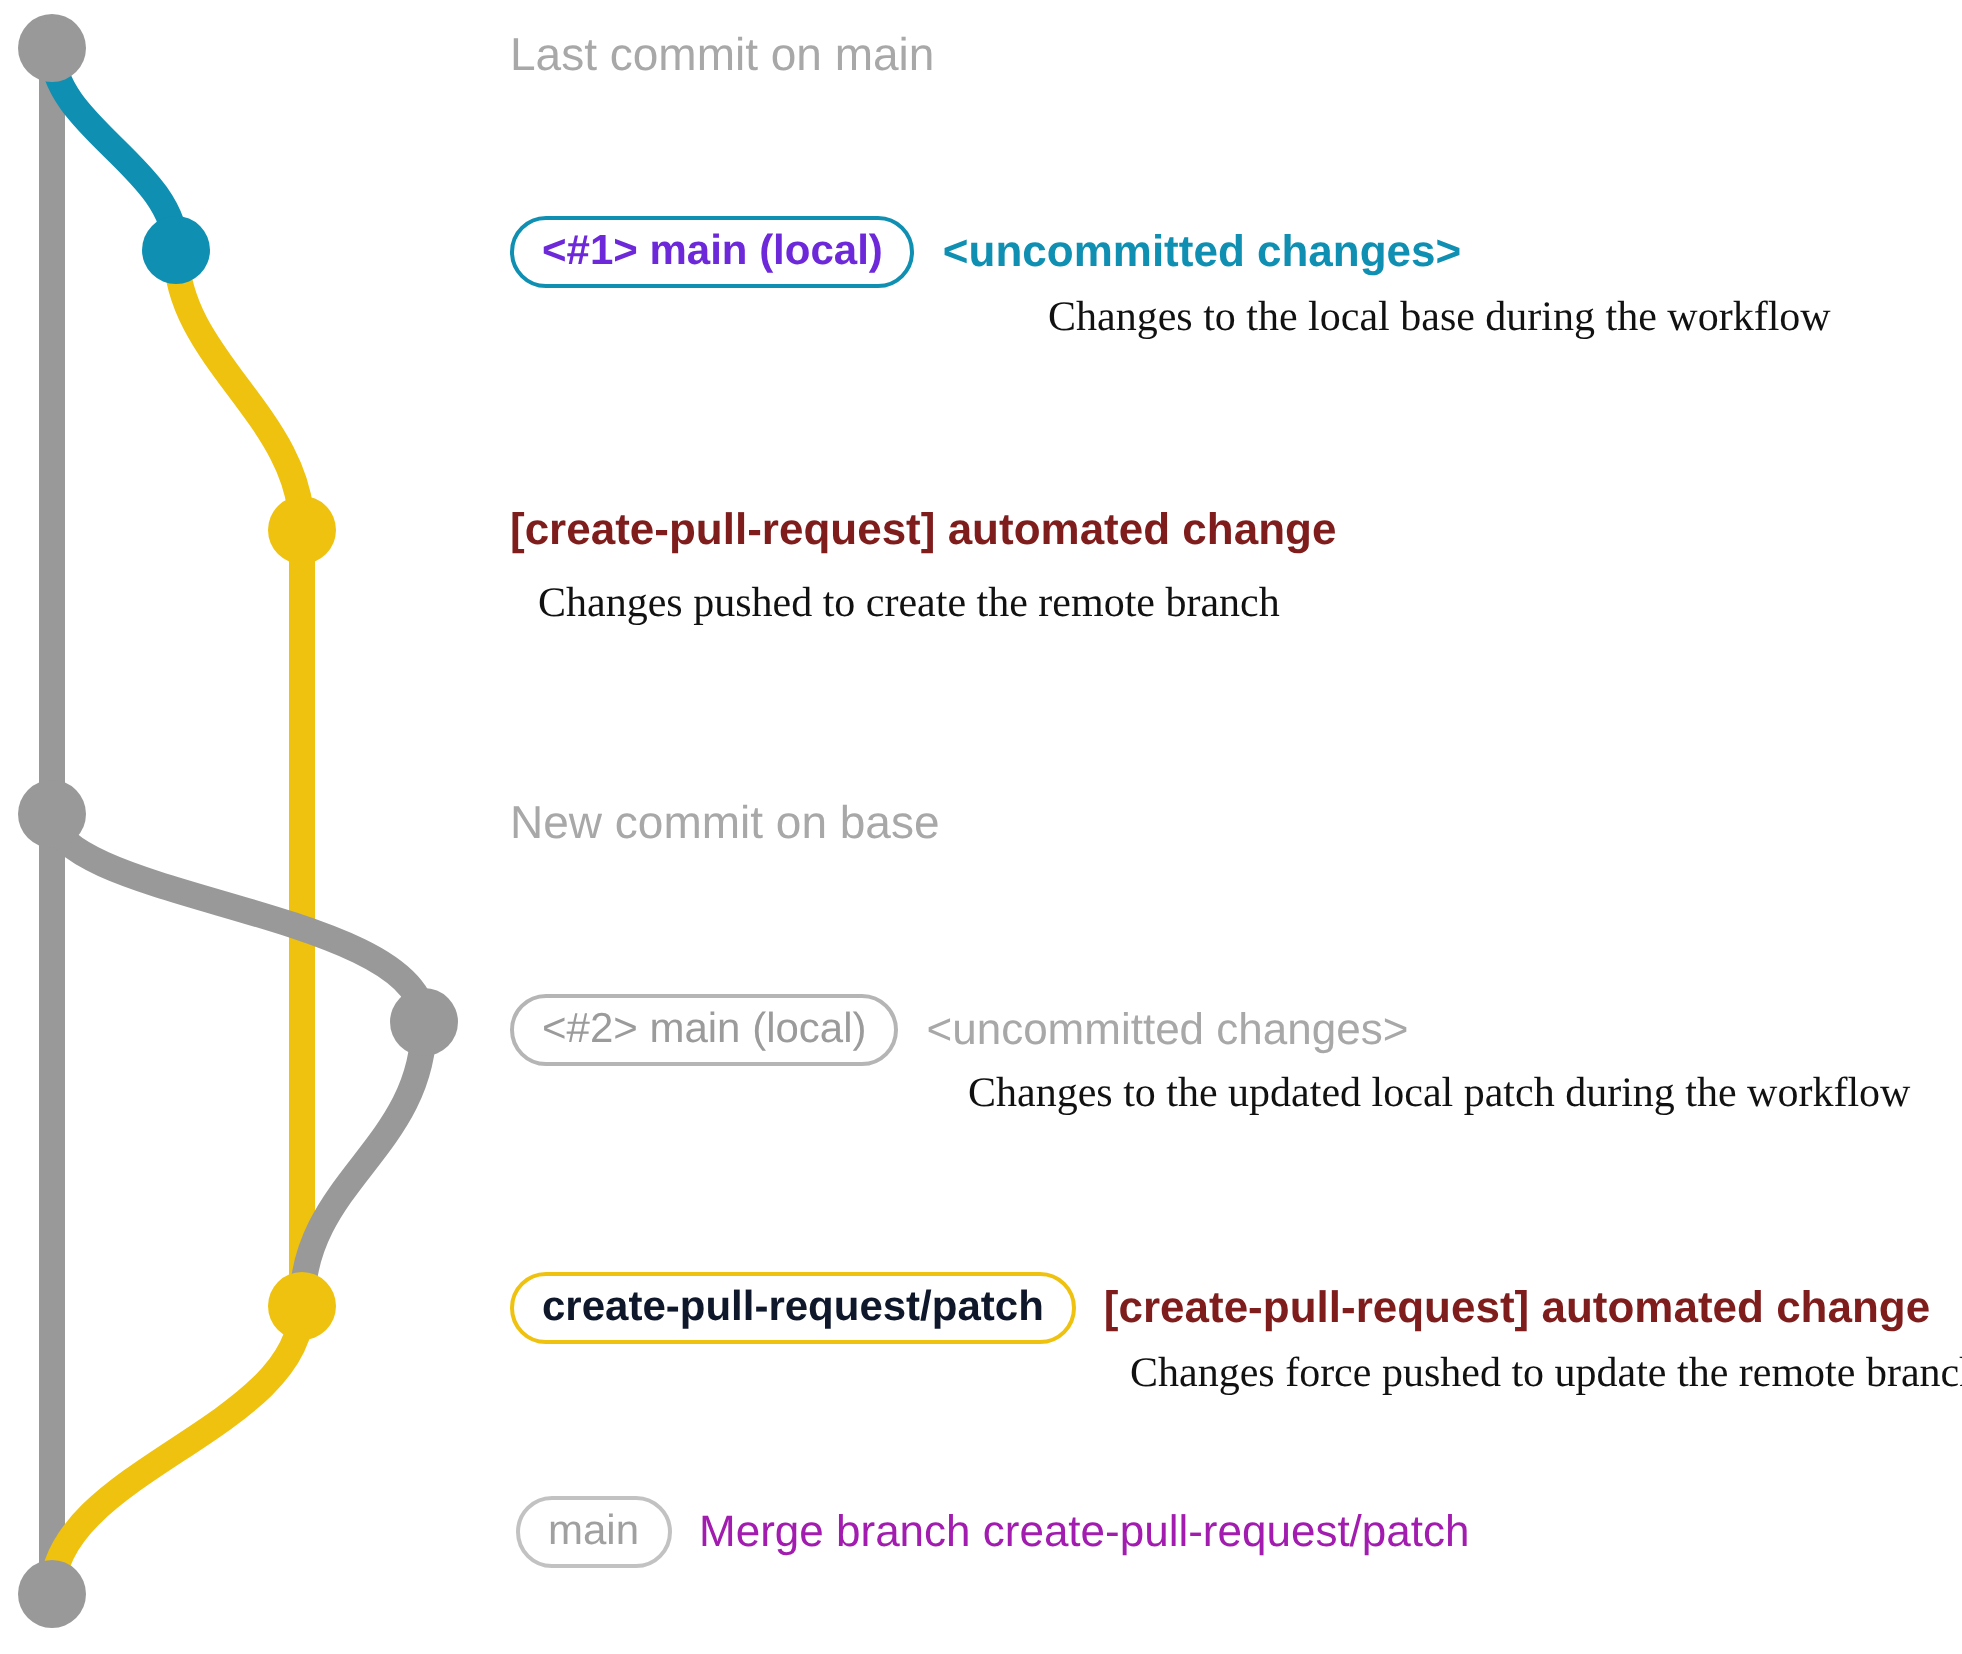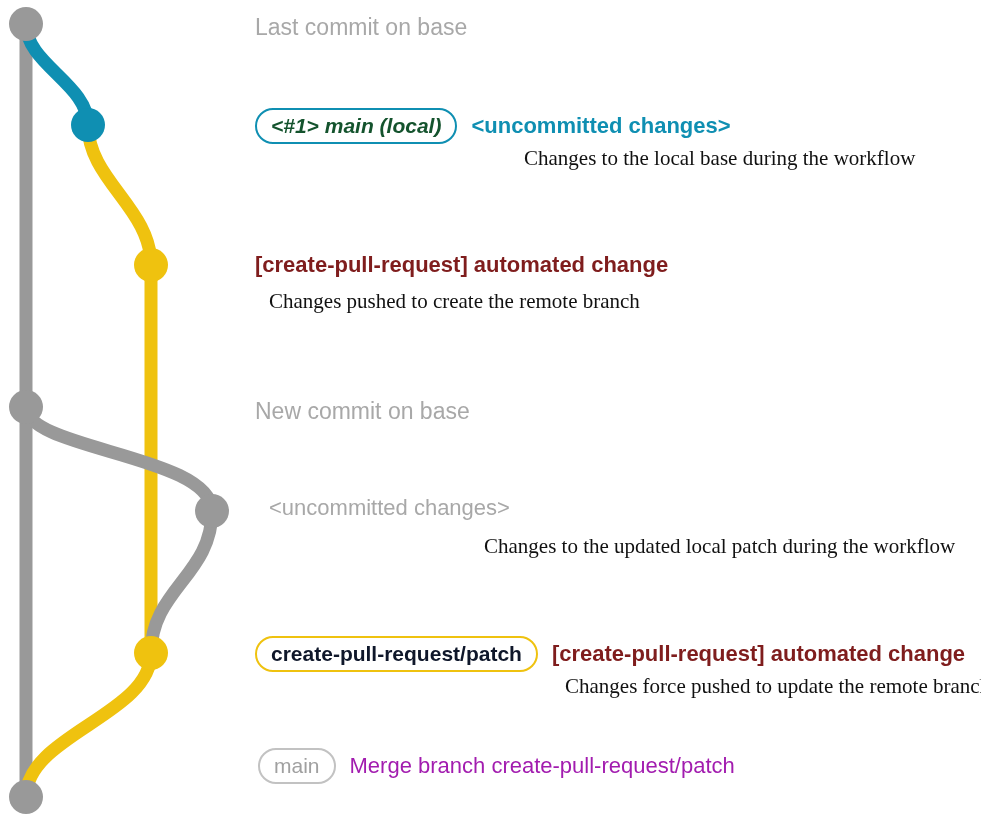--- a/index.html
+++ b/index.html
@@ -32,23 +32,22 @@
     border-radius: 18px;
     padding: 5px 14px 6px 14px;
     font-size: 21px;
     line-height: 1;
     color: #999999;
     white-space: nowrap;
     background: #ffffff;
   }
   .badge.teal {
     border-color: #0f8fb2;
-    color: #14532d;
+    color: #6d28d9;
     font-weight: bold;
-    font-style: italic;
   }
   .badge.yellow {
     border-color: #efc20f;
     color: #0f172a;
     font-weight: bold;
   }
   .badge.gray {
     border-color: #b5b5b5;
     color: #9b9b9b;
   }
@@ -105,37 +104,38 @@
 
   <circle cx="26" cy="24" r="17" fill="#999999"></circle>
   <circle cx="88" cy="125" r="17" fill="#0f8fb2"></circle>
   <circle cx="151" cy="265" r="17" fill="#efc20f"></circle>
   <circle cx="26" cy="407" r="17" fill="#999999"></circle>
   <circle cx="212" cy="511" r="17" fill="#999999"></circle>
   <circle cx="151" cy="653" r="17" fill="#efc20f"></circle>
   <circle cx="26" cy="797" r="17" fill="#999999"></circle>
 </svg>
 
-<div class="headline" style="left:255px; top:16px;">Last commit on base</div>
+<div class="headline" style="left:255px; top:16px;">Last commit on main</div>
 
 <div class="row" style="left:255px; top:108px;">
   <span class="badge teal">&lt;#1&gt; main (local)</span>
   <span class="gap-md"></span>
   <span class="subject teal">&lt;uncommitted changes&gt;</span>
 </div>
 <div class="desc" style="left:484px; top:148px;margin-left:40px;">Changes to the local base during the workflow</div>
 
 <div class="row" style="left:255px; top:254px;">
   <span class="subject yellow">[create-pull-request] automated change</span>
 </div>
 <div class="desc" style="left:269px; top:291px;">Changes pushed to create the remote branch</div>
 
 <div class="headline" style="left:255px; top:400px;">New commit on base</div>
 
 <div class="row" style="left:255px; top:497px;">
+  <span class="badge gray">&lt;#2&gt; main (local)</span>
   <span class="gap-md"></span>
   <span class="subject gray">&lt;uncommitted changes&gt;</span>
 </div>
 <div class="desc" style="left:484px; top:536px;">Changes to the updated local patch during the workflow</div>
 
 <div class="row" style="left:255px; top:636px;">
   <span class="badge yellow">create-pull-request/patch</span>
   <span class="gap-md"></span>
   <span class="subject yellow">[create-pull-request] automated change</span>
 </div>

